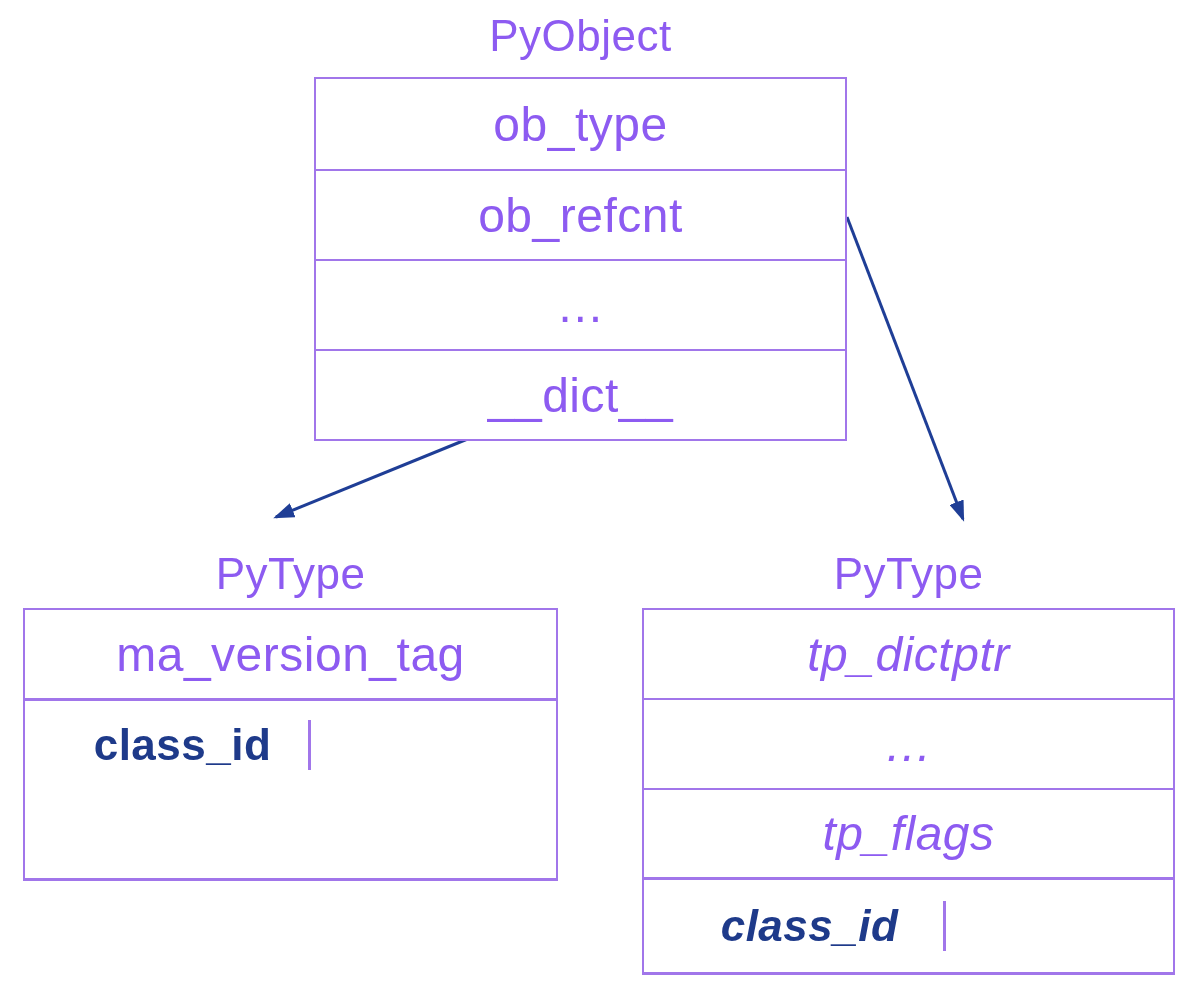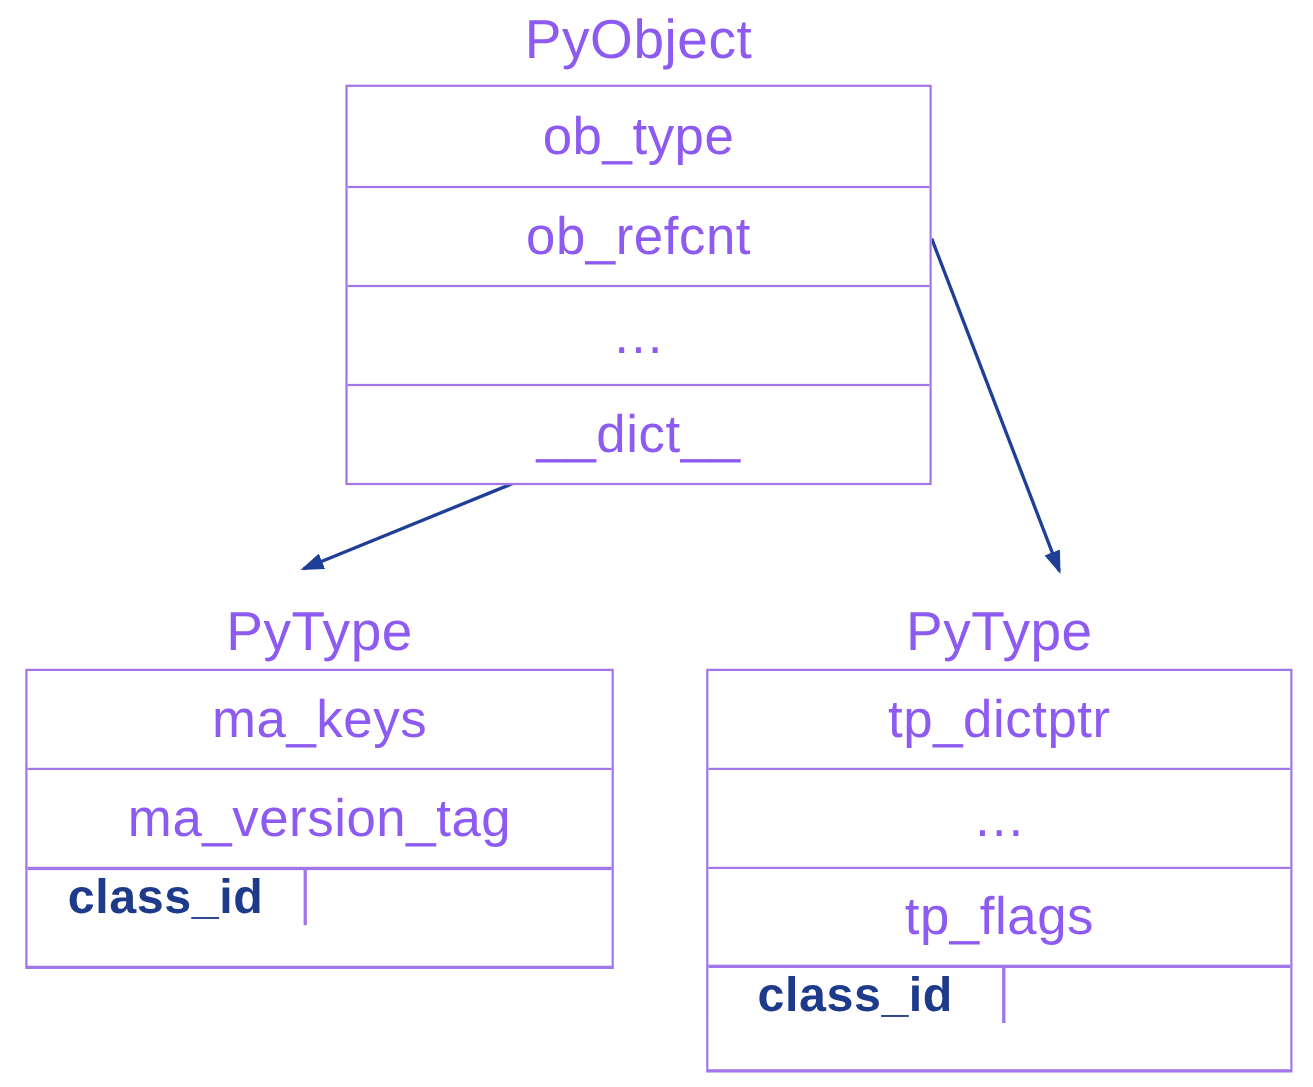--- a/index.html
+++ b/index.html
@@ -26,21 +26,21 @@
     height: 988px;
     pointer-events: none;
   }
   #arrows line {
     stroke: var(--navy-arrow);
     stroke-width: 3;
   }
   .node-title {
     position: absolute;
     text-align: center;
-    font-size: 50px;
+    font-size: 44px;
     line-height: 60px;
     color: var(--purple-text);
     letter-spacing: 0.5px;
     white-space: nowrap;
   }
   .tbl {
     position: absolute;
     display: grid;
     border: 2px solid var(--purple-border);
     background: var(--bg);
@@ -51,21 +51,22 @@
     align-items: center;
     justify-content: center;
     font-size: 48px;
     color: var(--purple-text);
     letter-spacing: 0.5px;
     white-space: nowrap;
   }
   .row + .row { border-top: 2px solid var(--purple-border); }
   .split-row {
     display: flex;
-    align-items: flex-start;
+    align-items: center;
+    padding-left: 32px;
   }
   .split-row.row + .split-row.row,
   .row + .split-row { border-top: 3px solid var(--purple-border); }
   .split-cell {
     display: flex;
     align-items: center;
     justify-content: center;
   }
   .split-cell.label-cell {
     border-right: 3px solid var(--purple-border);
@@ -77,21 +78,21 @@
   
   #title-pyobject { left: 314px; top: 6px;  width: 533px; }
   #tbl-pyobject   { left: 314px; top: 77px; width: 533px; grid-template-rows: 90px 90px 90px 90px; }
   
   #title-pydict { left: 23px; top: 544px; width: 535px; }
   #tbl-pydict   { left: 23px; top: 608px; width: 535px; grid-template-rows: 88px 90px 90px; }
   #tbl-pydict .label-cell { width: 254px; }
   #tbl-pydict .value-cell { flex: 1; }
   
   #title-pytype { left: 642px; top: 544px; width: 533px; }
-  #tbl-pytype   { left: 642px; top: 608px; width: 533px; grid-template-rows: 88px 90px 89px 95px; }
+  #tbl-pytype   { left: 642px; top: 608px; width: 533px; grid-template-rows: 88px 90px 89px 95px; font-style: italic; }
   #tbl-pytype .label-cell { width: 270px; }
   #tbl-pytype .value-cell { flex: 1; }
 </style>
 </head>
 <body>
 
 <div id="canvas">
 
   <svg id="arrows" viewBox="0 0 1194 988" xmlns="http://www.w3.org/2000/svg">
     <defs>
@@ -106,21 +107,20 @@
   <div class="node-title" id="title-pyobject">PyObject</div>
   <div class="tbl" id="tbl-pyobject">
     <div class="row">ob_type</div>
     <div class="row">ob_refcnt</div>
     <div class="row">…</div>
     <div class="row">__dict__</div>
   </div>
 
   <div class="node-title" id="title-pydict">PyType</div>
   <div class="tbl has-class-row" id="tbl-pydict">
-    <div class="row">ma_keys</div>
     <div class="row">ma_version_tag</div>
     <div class="row split-row">
       <div class="split-cell label-cell">class_id</div>
       <div class="split-cell value-cell"></div>
     </div>
   </div>
 
   <div class="node-title" id="title-pytype">PyType</div>
   <div class="tbl has-class-row" id="tbl-pytype">
     <div class="row">tp_dictptr</div>

